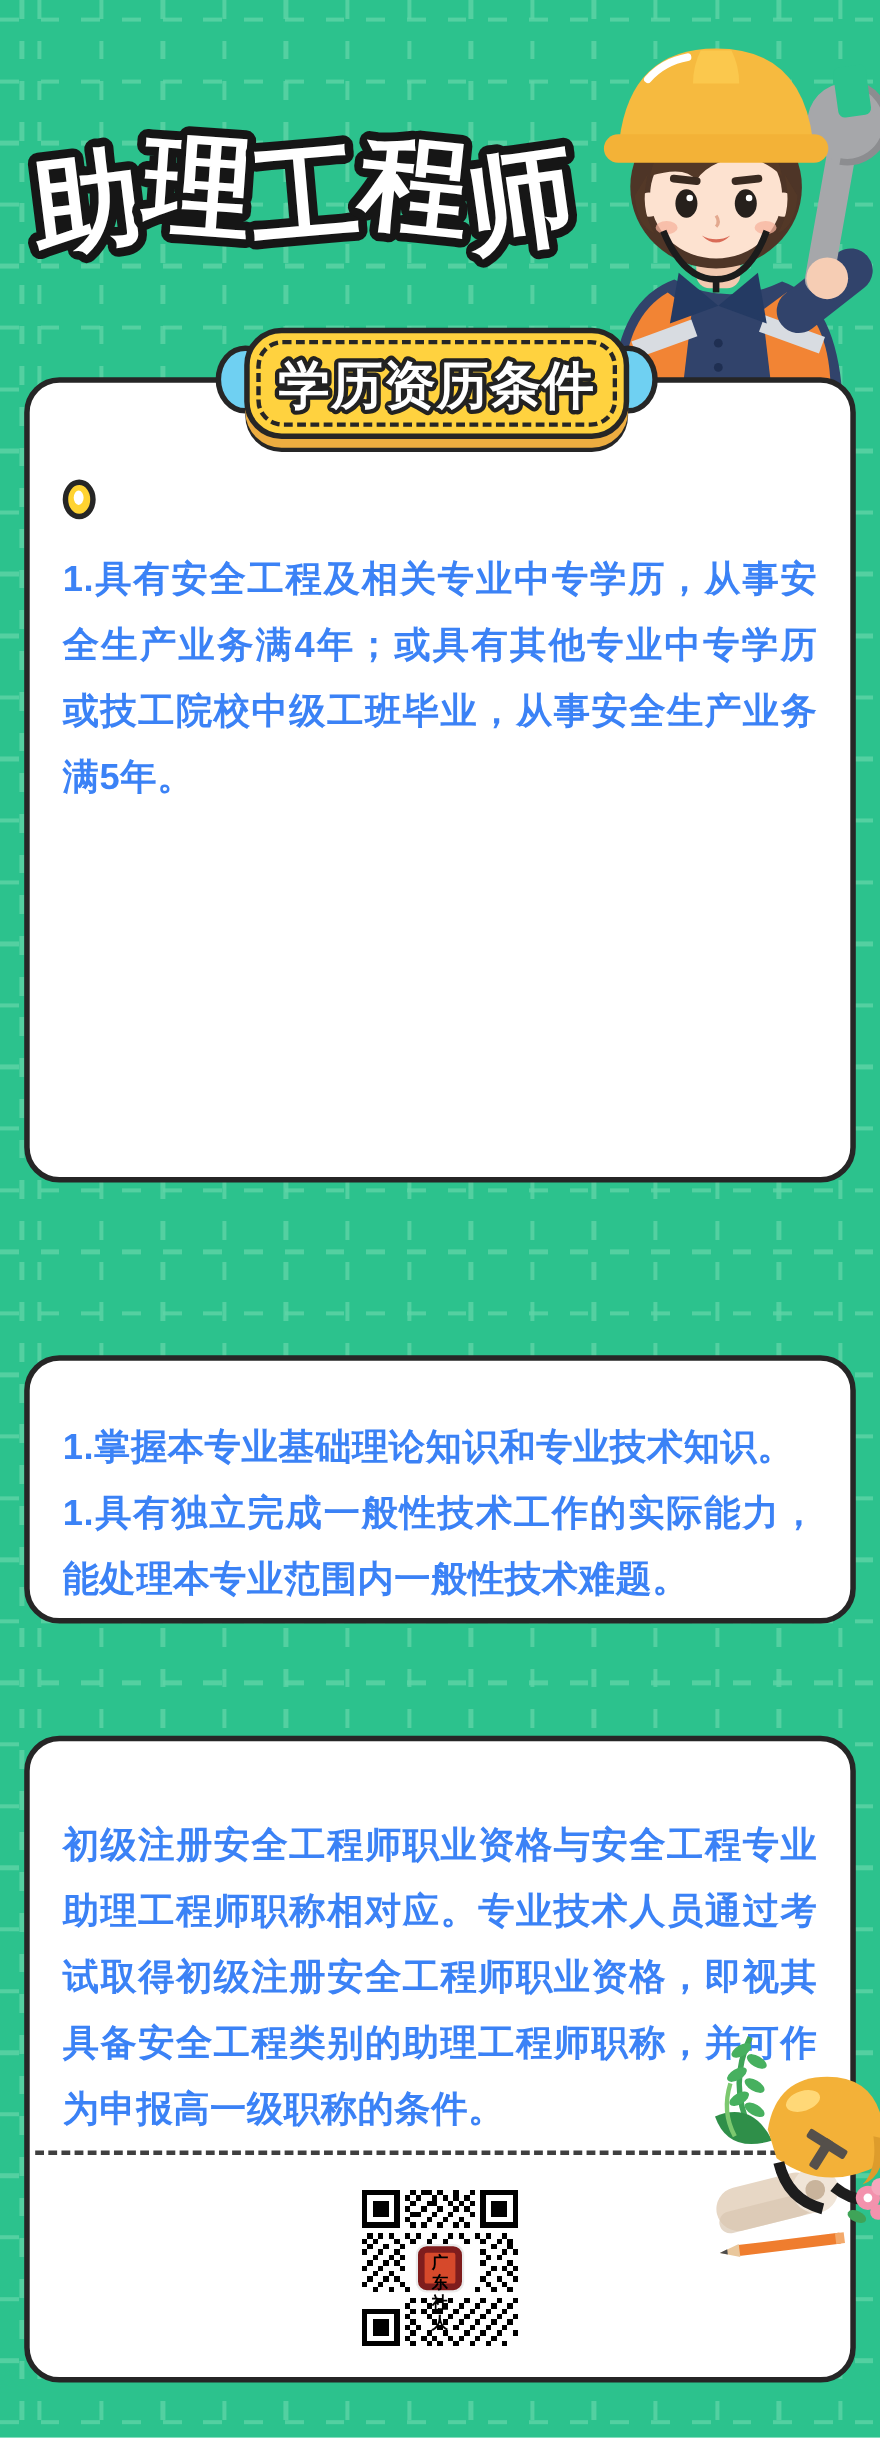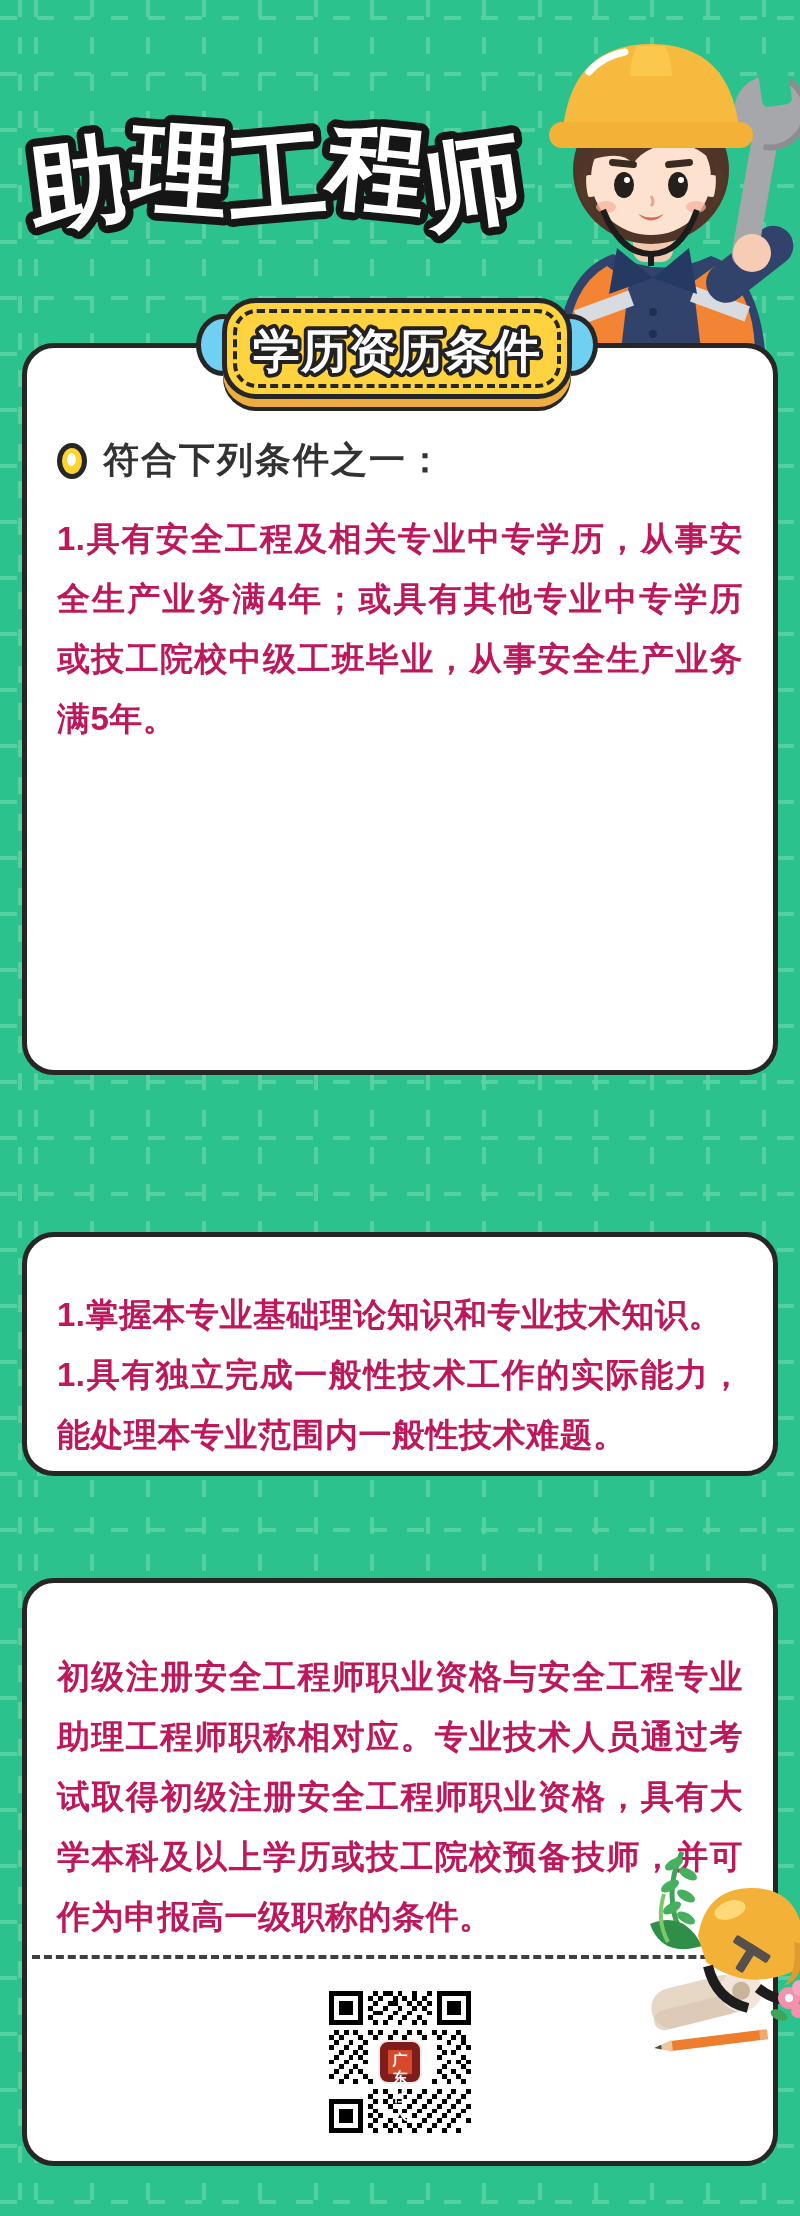--- a/index.html
+++ b/index.html
@@ -40,31 +40,31 @@
   .ear{position:absolute;top:16px;width:44px;height:52px;background:#6fd0f2;border:5px solid #262626;
         border-radius:50%;z-index:0;}
   .ear-l{left:-26px;} .ear-r{right:-26px;}
 
   .bullet-row{display:flex;align-items:center;gap:16px;margin:88px 30px 0 30px;}
   .bullet{width:20px;height:26px;border:5px solid #262626;border-radius:50%;background:#ffd331;
         position:relative;flex:0 0 auto;}
   .bullet::after{content:"";position:absolute;left:5px;top:5px;width:9px;height:13px;background:#fff;border-radius:50%;}
   .bullet-header{font-size:36px;font-weight:bold;color:#323232;letter-spacing:2px;}
 
-  .card-text{margin:24px 30px 0 30px;font-size:33px;line-height:60px;font-weight:600;color:#be185d;
+  .card-text{margin:24px 30px 0 30px;font-size:33px;line-height:60px;font-weight:600;color:#3b82f6;
         letter-spacing:.5px;text-align:justify;}
   .card2 .card-text{margin-top:48px;}
   .card3 .card-text{margin-top:64px;}
 
   .divider{position:absolute;left:5px;right:5px;top:372px;border-top:4px dashed #3f3f3f;}
   .qr{position:absolute;left:50%;top:408px;width:142px;height:142px;transform:translateX(-50%);}
   .qr svg{position:absolute;inset:0;width:100%;height:100%;}
   .qr-logo{position:absolute;left:50%;top:50%;width:40px;height:40px;transform:translate(-50%,-50%);
-        background:#d6492b;border:8px solid #7f1d1d;border-radius:8px;box-shadow:0 0 0 2px rgba(0,0,0,.08);
-        color:#ffffff;font-size:15px;line-height:18px;font-weight:bold;text-align:center;
+        background:#d6492b;border:6px solid #7f1d1d;border-radius:8px;box-shadow:0 0 0 2px rgba(0,0,0,.08);
+        color:#000000;font-size:15px;line-height:18px;font-weight:bold;text-align:center;
         display:flex;align-items:center;justify-content:center;flex-wrap:wrap;word-break:break-all;padding:1px;box-sizing:border-box;}
   .corner-art{position:absolute;left:642px;top:1848px;width:160px;height:212px;z-index:7;}
 </style>
 </head>
 <body>
 
 <div class="page">
   <div class="grid-v"></div>
   <div class="grid-h"></div>
 
@@ -120,37 +120,36 @@
     <text x="62" y="148" text-anchor="middle" transform="rotate(-7 62 120)">助</text>
     <text x="162" y="134" text-anchor="middle" transform="rotate(4 162 110)">理</text>
     <text x="260" y="142" text-anchor="middle" transform="rotate(-5 260 115)">工</text>
     <text x="358" y="132" text-anchor="middle" transform="rotate(6 358 108)">程</text>
     <text x="456" y="146" text-anchor="middle" transform="rotate(-8 456 120)">师</text>
   </svg>
 
   <section class="card card1">
     <div class="bullet-row">
       <span class="bullet"></span>
-      <span class="bullet-header">符合下列条件之一：</span>
     </div>
     <div class="card-text">
       <div>1.具有安全工程及相关专业中专学历，从事安全生产业务满4年；或具有其他专业中专学历或技工院校中级工班毕业，从事安全生产业务满5年。</div>
     </div>
   </section>
 
   <section class="card card2">
     <div class="card-text">
       <div>1.掌握本专业基础理论知识和专业技术知识。</div>
       <div>1.具有独立完成一般性技术工作的实际能力，能处理本专业范围内一般性技术难题。</div>
     </div>
   </section>
 
   <section class="card card3">
     <div class="card-text">
-      <div>初级注册安全工程师职业资格与安全工程专业助理工程师职称相对应。专业技术人员通过考试取得初级注册安全工程师职业资格，具有大学本科及以上学历或技工院校预备技师，并可作为申报高一级职称的条件。</div>
+      <div>初级注册安全工程师职业资格与安全工程专业助理工程师职称相对应。专业技术人员通过考试取得初级注册安全工程师职业资格，即视其具备安全工程类别的助理工程师职称，并可作为申报高一级职称的条件。</div>
     </div>
     <div class="divider"></div>
     <div class="qr">
       <svg viewBox="0 0 29 29" shape-rendering="crispEdges">
         <rect x="0" y="0" width="29" height="29" fill="#fff"></rect>
         <path fill="#000" d="M0 0h7v7H0z M22 0h7v7h-7z M0 22h7v7H0z"></path>
         <path fill="#fff" d="M1 1h5v5H1z M23 1h5v5h-5z M1 23h5v5H1z"></path>
         <path fill="#000" d="M2 2h3v3H2z M24 2h3v3h-3z M2 24h3v3H2z"></path>
         <path fill="#000" d="M9 0h1v1H9z M11 0h2v1h-2z M14 0h1v1h-1z M17 0h1v2h-1z M20 0h1v1h-1z
           M8 1h1v1H8z M10 1h1v1h-1z M13 1h1v1h-1z M15 1h1v1h-1z M19 1h1v1h-1z

